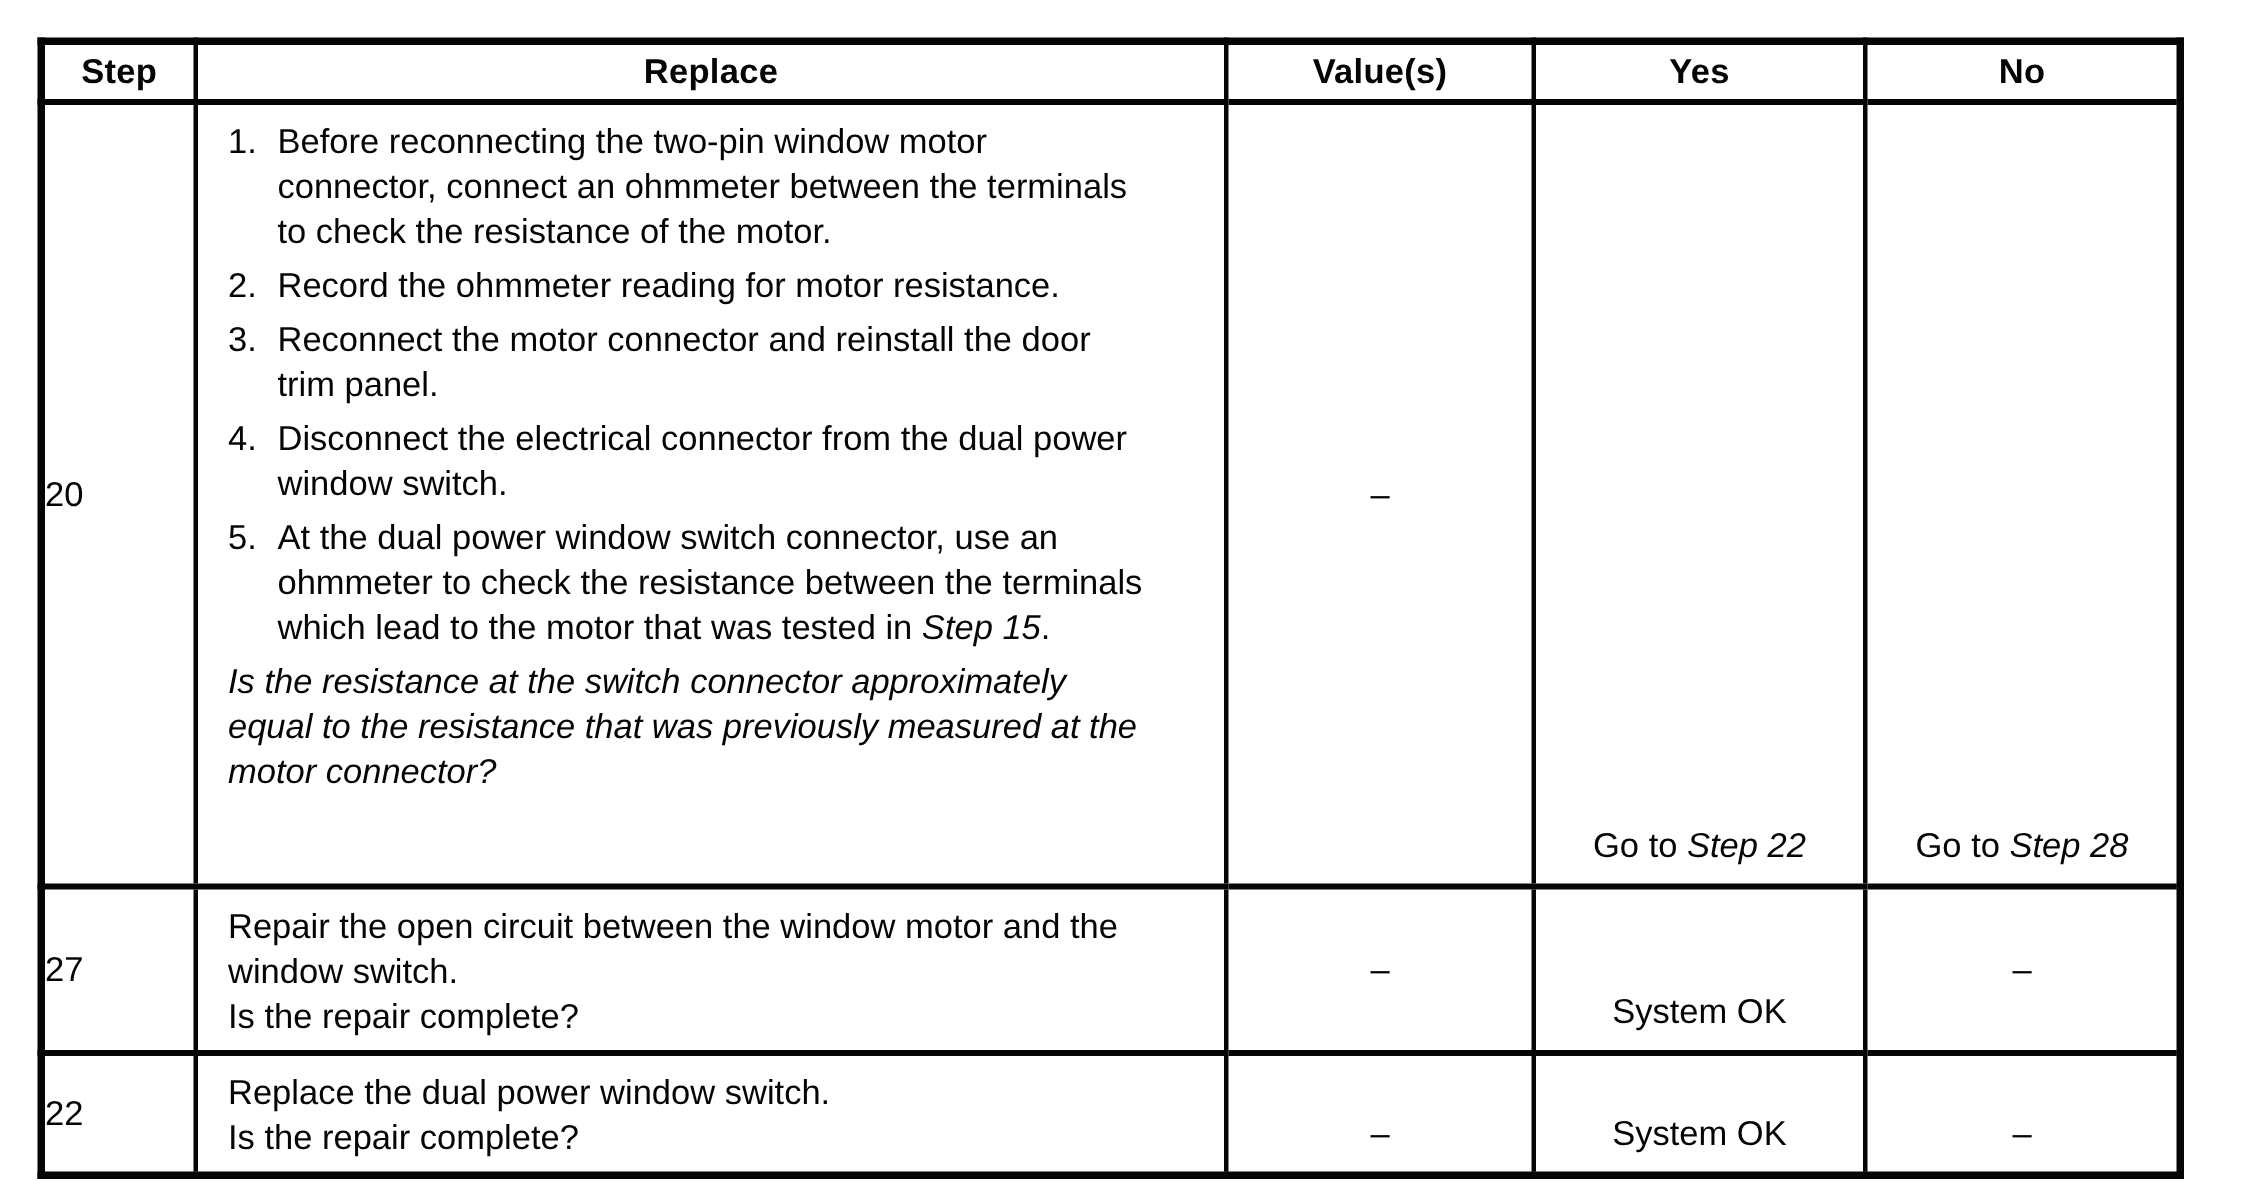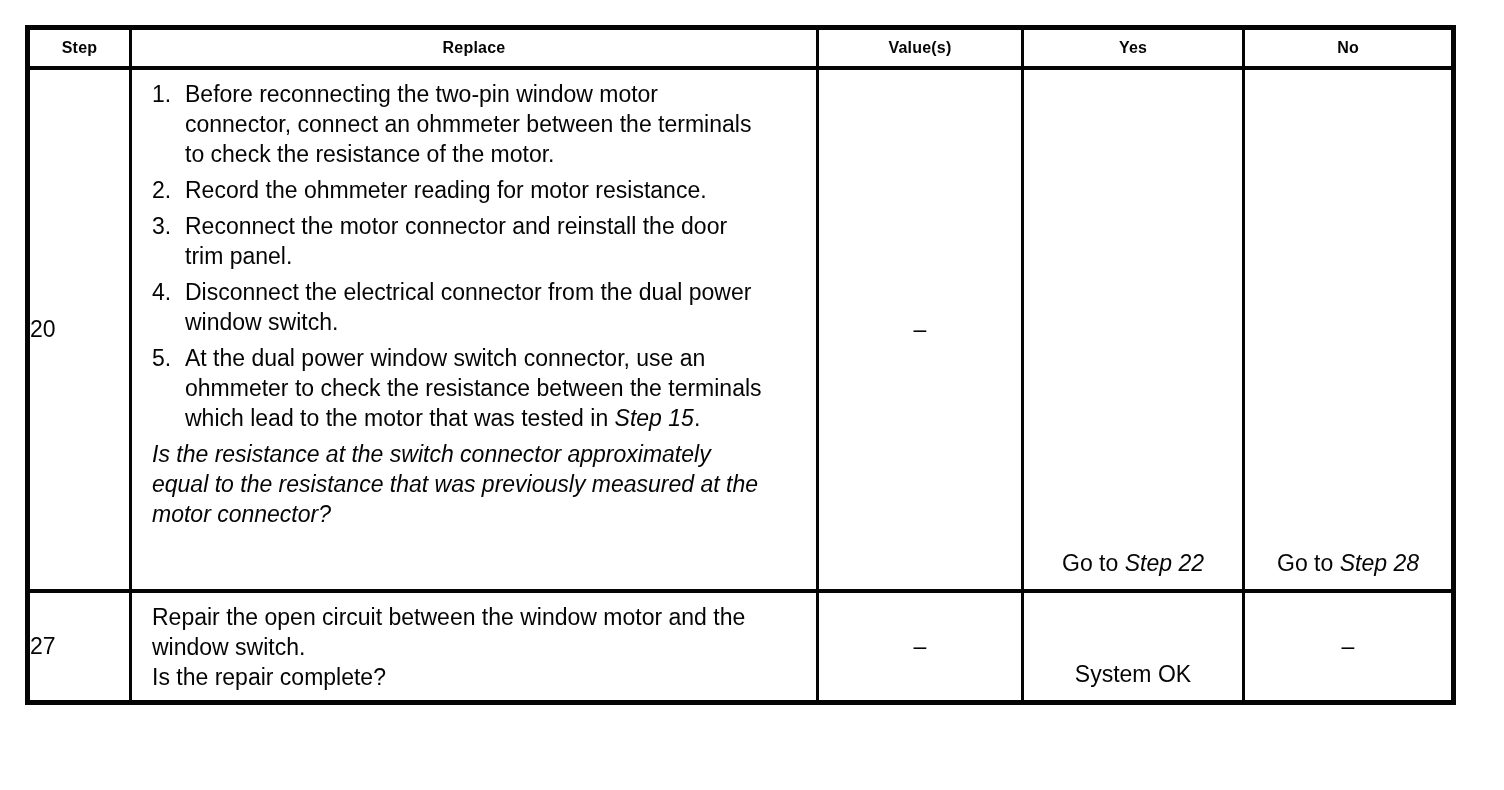--- a/index.html
+++ b/index.html
@@ -20,21 +20,21 @@
     width: 1426px;
     background: #fff;
   }
   table.diag { border: 5px solid #050505; }
   table.diag th, table.diag td {
     border: 3px solid #050505;
     border-top-width: 4px;
     border-bottom-width: 4px;
   }
   th {
-    font-size: 16px;
+    font-size: 23px;
     font-weight: bold;
     text-align: center;
     vertical-align: middle;
     height: 40px;
     letter-spacing: 0.2px;
   }
   td { font-size: 23px; line-height: 30px; }
   td.step-cell {
     vertical-align: middle;
   }
@@ -111,15 +111,25 @@
         <td class="step-cell">27</td>
         <td class="action-cell">
           <div>Repair the open circuit between the window motor and the window switch.</div>
           <div>Is the repair complete?</div>
         </td>
         <td class="ans-cell v-middle">–</td>
         <td class="ans-cell v-bottom">System OK</td>
         <td class="ans-cell v-middle">–</td>
       </tr>
 
+      <tr class="row-22">
+        <td class="step-cell">22</td>
+        <td class="action-cell">
+          <div>Replace the dual power window switch.</div>
+          <div>Is the repair complete?</div>
+        </td>
+        <td class="ans-cell v-bottom">–</td>
+        <td class="ans-cell v-bottom">System OK</td>
+        <td class="ans-cell v-bottom">–</td>
+      </tr>
     </tbody>
   </table>
 </div>
 
 </body></html>

